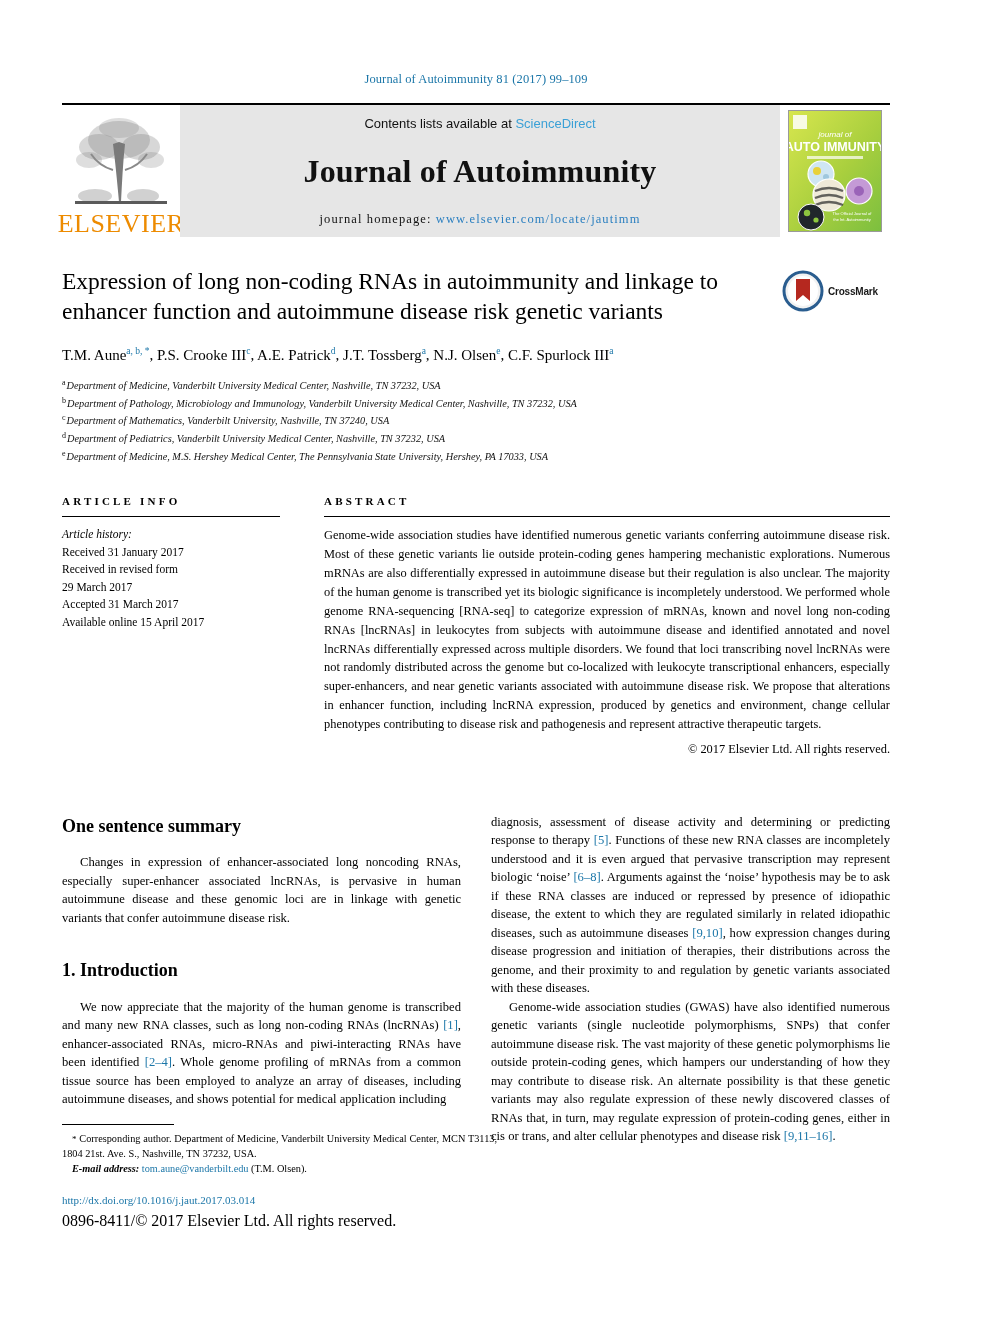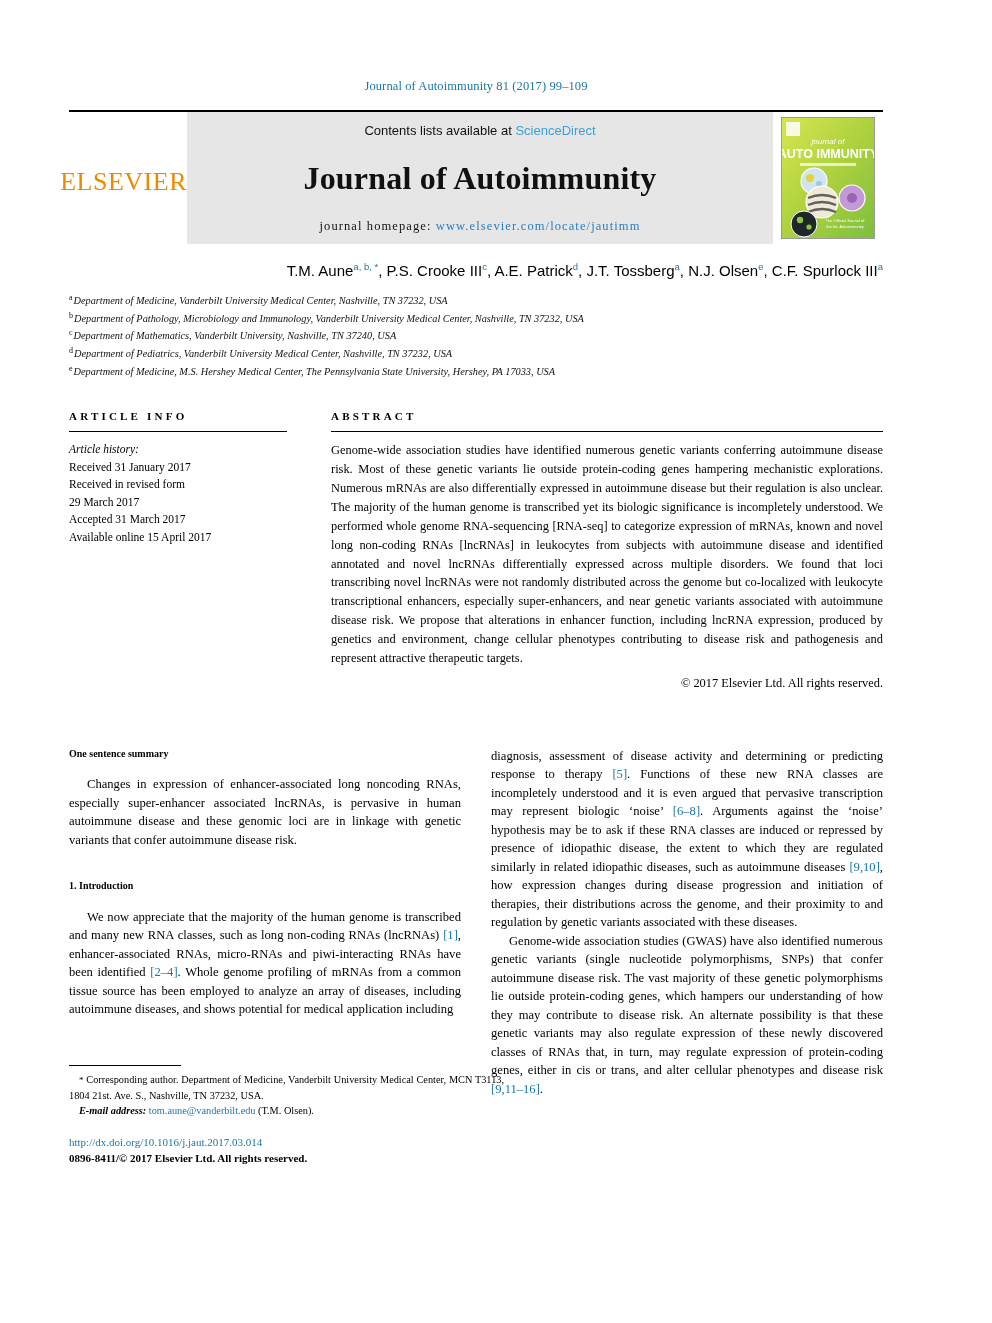--- a/index.html
+++ b/index.html
@@ -12,21 +12,21 @@
     height: 1323px;
     font-family: "Liberation Serif", serif;
     color: #000000;
     position: relative;
     overflow: hidden;
   }
   .page {
     position: relative;
     width: 952px;
     height: 1323px;
-    padding: 7px;
+    padding: 0;
     box-sizing: border-box;
   }
 
   
   .running-head {
     text-align: center;
     color: #1b76a8;
     font-family: "Liberation Serif", serif;
     font-size: 12.5px;
     padding-top: 72px;
@@ -38,21 +38,21 @@
     margin: 16px 62px 0 62px;
     border-top: 2.5px solid #000;
     display: flex;
     align-items: stretch;
     height: 132px;
   }
   .banner-left {
     width: 118px;
     flex: 0 0 118px;
     display: flex;
-    flex-direction: row;
+    flex-direction: column;
     align-items: center;
     justify-content: flex-end;
     padding-top: 6px;
     box-sizing: border-box;
   }
   .tree-svg { display:block; }
   .elsevier-word {
     font-family: "Liberation Serif", serif;
     color: #ED8B00;
     font-size: 26px;
@@ -137,24 +137,23 @@
     font-family: "Liberation Sans", sans-serif;
     font-size: 10px;
     font-weight: bold;
     color: #1a1a1a;
     letter-spacing: -0.2px;
   }
 
   
   .authors {
     margin: 16px 62px 0 62px;
-    font-family: Liberation Sans, sans-serif;
+    font-family: Liberation Serif, serif;
     font-size: 15px;
     line-height: 1.4;
-    text-align: right;
   }
   .authors sup, .aff-marker {
     color: #1b76a8;
     font-size: 9.5px;
     vertical-align: super;
   }
 
   .affiliations {
     margin: 11px 62px 0 62px;
     font-family: "Liberation Serif", serif;
@@ -226,21 +225,21 @@
   .body-col {
     flex: 1 1 0;
     width: 435px;
     font-size: 12.6px;
     line-height: 1.47;
     text-align: justify;
     position: relative;
   }
   .body-head {
     font-weight: bold;
-    font-size: 10px;
+    font-size: 18px;
     margin: 0 0 14px 0;
   }
   .body-head.num { margin-top: 0; }
   .body-p {
     margin: 0 0 0 0;
     text-indent: 18px;
   }
   .body-p.noindent { text-indent: 0; }
   .spacer-lg { height: 30px; }
   .ref { color: #1b76a8; }
@@ -263,21 +262,21 @@
     text-indent: 10px;
   }
   .footnote .star { font-size: 9px; }
   .footnote .emaillabel { font-style: italic; font-weight: bold; }
   .doi-block {
     margin-top: 16px;
     font-size: 11px;
     line-height: 1.5;
   }
   .doi-link { color: #1b76a8; }
-  .issn { font-weight: bold; font-size: 11px; }
+  .issn { font-weight: normal; font-size: 16px; }
 </style>
 </head>
 <body>
 
 <div class="page">
 
   <div class="running-head">Journal of Autoimmunity 81 (2017) 99–109</div>
 
   <div class="banner">
 
@@ -336,20 +335,31 @@
           <circle cx="22" cy="106" r="13" fill="#20272b" stroke="#ffffff" stroke-width="1"></circle>
           <circle cx="18" cy="102" r="3.2" fill="#8cc63f"></circle>
           <circle cx="27" cy="109" r="2.6" fill="#8cc63f"></circle>
           <text x="63" y="104" font-family="Liberation Sans, sans-serif" font-size="4" fill="#ffffff" text-anchor="middle">The Official Journal of</text>
           <text x="63" y="110" font-family="Liberation Sans, sans-serif" font-size="4" fill="#ffffff" text-anchor="middle">the Int. Autoimmunity</text>
         </svg>
       </div>
     </div>
   </div>
 
+  <div class="title-block">
+    <h1 class="article-title">Expression of long non-coding RNAs in autoimmunity and linkage to enhancer function and autoimmune disease risk genetic variants</h1>
+    <div class="crossmark">
+      <svg width="42" height="42" viewBox="0 0 42 42">
+        <circle cx="21" cy="21" r="19" fill="#f2f2f2" stroke="#2a5d8f" stroke-width="3"></circle>
+        <circle cx="21" cy="21" r="15" fill="#ffffff"></circle>
+        <path d="M14 9 h14 v22 l-7 -6 l-7 6 Z" fill="#b5281f"></path>
+      </svg>
+      <span class="crossmark-text">CrossMark</span>
+    </div>
+  </div>
 
   <div class="authors">
     <span><span>T.M. Aune</span><sup>a, b, *</sup></span><span>, </span><span><span>P.S. Crooke III</span><sup>c</sup></span><span>, </span><span><span>A.E. Patrick</span><sup>d</sup></span><span>, </span><span><span>J.T. Tossberg</span><sup>a</sup></span><span>, </span><span><span>N.J. Olsen</span><sup>e</sup></span><span>, </span><span><span>C.F. Spurlock III</span><sup>a</sup></span>
   </div>
 
   <div class="affiliations">
     <div><span class="lab">a</span><span>Department of Medicine, Vanderbilt University Medical Center, Nashville, TN 37232, USA</span></div>
     <div><span class="lab">b</span><span>Department of Pathology, Microbiology and Immunology, Vanderbilt University Medical Center, Nashville, TN 37232, USA</span></div>
     <div><span class="lab">c</span><span>Department of Mathematics, Vanderbilt University, Nashville, TN 37240, USA</span></div>
     <div><span class="lab">d</span><span>Department of Pediatrics, Vanderbilt University Medical Center, Nashville, TN 37232, USA</span></div>

